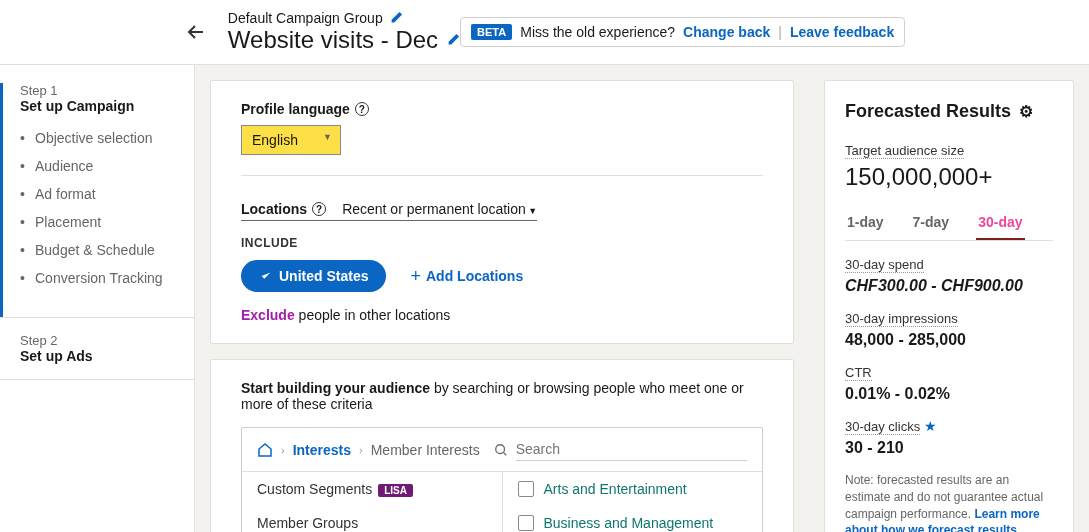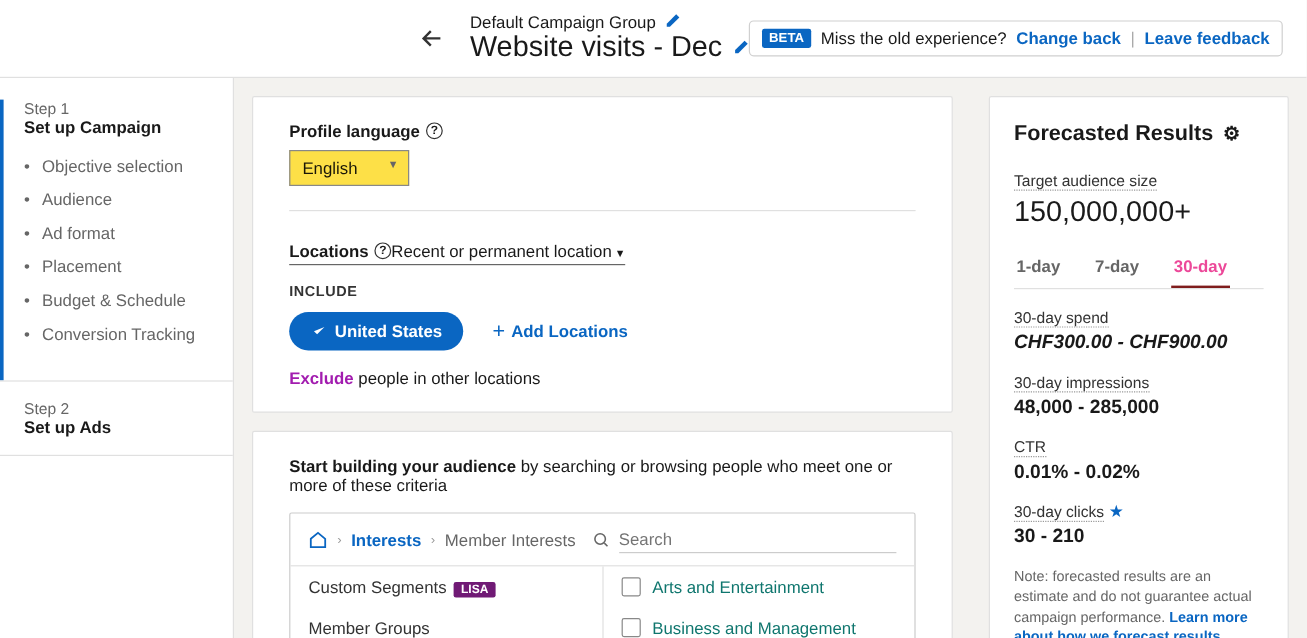--- a/index.html
+++ b/index.html
@@ -1,17 +1,17 @@
 <!DOCTYPE html>
 <html><head>
 <meta charset="utf-8">
 <style>
 *{box-sizing:border-box;margin:0;padding:0;font-family:-apple-system,BlinkMacSystemFont,"Segoe UI",sans-serif}
 body{background:#f3f2ef;font-size:14px;color:#000000e6}
-.header{background:#fff;padding:10px 20px;display:flex;align-items:center;justify-content:flex-end;border-bottom:1px solid #e0e0e0}
+.header{background:#fff;padding:10px 20px;display:flex;align-items:center;justify-content:center;border-bottom:1px solid #e0e0e0}
 .header-left{display:flex;align-items:center;gap:20px}
 .back-arrow{width:24px;height:24px;cursor:pointer}
 .title-group{display:flex;flex-direction:column}
 .breadcrumb{font-size:14px;color:#000000e6;display:flex;align-items:center;gap:6px}
 .page-title{font-size:24px;font-weight:400;display:flex;align-items:center;gap:8px}
 .edit-icon{color:#0a66c2;width:14px;height:14px;cursor:pointer}
 .header-right{display:flex;align-items:center;gap:8px;border:1px solid #d0d0d0;padding:6px 10px;border-radius:4px}
 .beta-badge{background:#0a66c2;color:#fff;font-size:11px;font-weight:700;padding:2px 6px;border-radius:2px}
 .link{color:#0a66c2;font-weight:600;cursor:pointer}
 .divider{color:#aaa}
@@ -24,21 +24,21 @@
 .substeps{list-style:none;padding:10px 0}
 .substeps li{padding:6px 0 6px 15px;font-size:14px;color:#666;position:relative}
 .substeps li::before{content:"•";position:absolute;left:0;color:#666}
 .step-divider{height:1px;background:#e0e0e0;margin:0 0 15px}
 .content{flex:1;padding:15px;overflow-y:auto;background:#f3f2ef}
 .card{background:#fff;border:1px solid #e0e0e0;border-radius:2px;padding:20px 30px;margin-bottom:15px}
 .field-label{font-size:14px;font-weight:600;margin-bottom:8px;display:flex;align-items:center;gap:5px}
 .help-icon{width:14px;height:14px;border:1.5px solid #333;border-radius:50%;display:inline-flex;align-items:center;justify-content:center;font-size:10px;font-weight:700}
 .select{border:1px solid #888;padding:6px 30px 6px 10px;position:relative;display:inline-block;min-width:100px;background:#fde047;cursor:pointer}
 .select::after{content:"▼";position:absolute;right:8px;font-size:9px;color:#666}
-.location-row{display:flex;align-items:flex-end;gap:0;margin-top:25px;border-bottom:1px solid #666;padding-bottom:3px;width:fit-content}
+.location-row{display:flex;align-items:flex-end;gap:16px;margin-top:25px;border-bottom:1px solid #666;padding-bottom:3px;width:fit-content}
 .location-val{font-size:14px;cursor:pointer}
 .location-val::after{content:" ▼";font-size:9px}
 .include-label{font-size:12px;font-weight:700;letter-spacing:0.5px;margin-top:15px;color:#333}
 .pill-row{display:flex;align-items:center;gap:24px;margin-top:10px}
 .pill{background:#0a66c2;color:#fff;padding:8px 18px;border-radius:20px;font-size:14px;font-weight:600;display:flex;align-items:center;gap:6px;cursor:pointer}
 .add-loc{color:#0a66c2;font-weight:600;cursor:pointer;display:flex;align-items:center;gap:5px}
 .plus{font-size:18px;font-weight:400}
 .exclude-row{margin-top:15px;font-size:14px}
 .exclude-link{color:#a21caf;font-weight:600;cursor:pointer}
 .audience-intro{font-size:14px;margin-bottom:15px}

